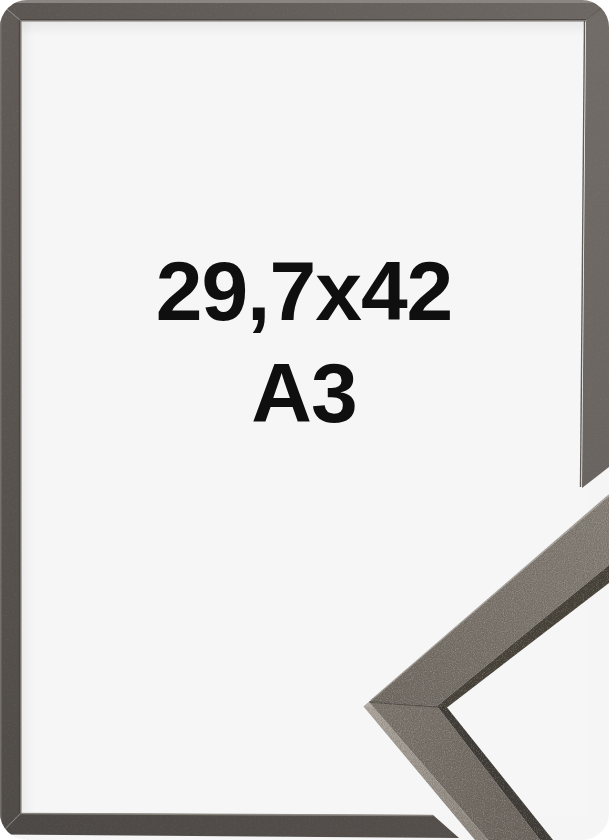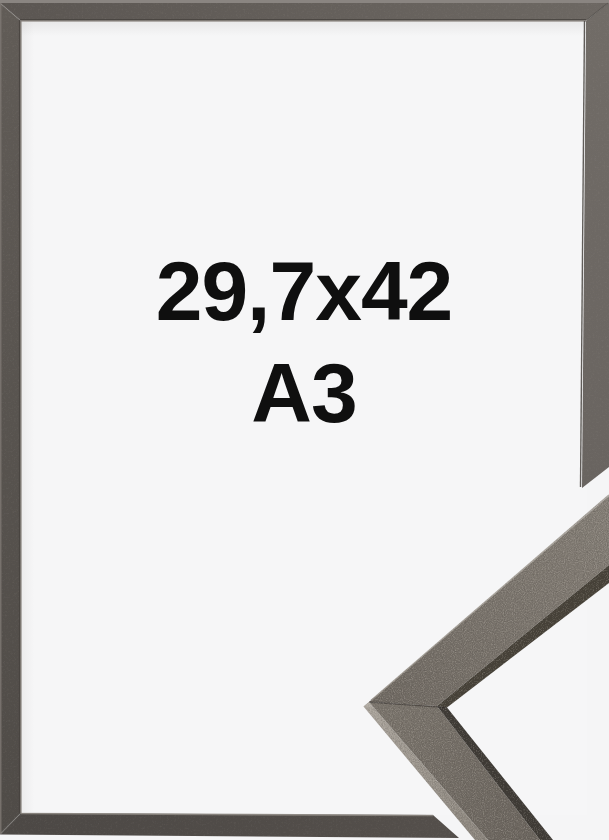--- a/index.html
+++ b/index.html
@@ -2,20 +2,21 @@
 <html><head>
 <meta charset="utf-8">
 <style>
   html, body { margin: 0; padding: 0; background: #ffffff; }
   .stage {
     position: relative;
     width: 609px;
     height: 840px;
     overflow: hidden;
     font-family: "Liberation Sans", sans-serif;
+    border-radius: 27px;
   }
   svg { display: block; }
   .size-text {
     font-family: "Liberation Sans", "DejaVu Sans", sans-serif;
     font-weight: 700;
     letter-spacing: -1px;
   }
 </style>
 </head>
 <body>

